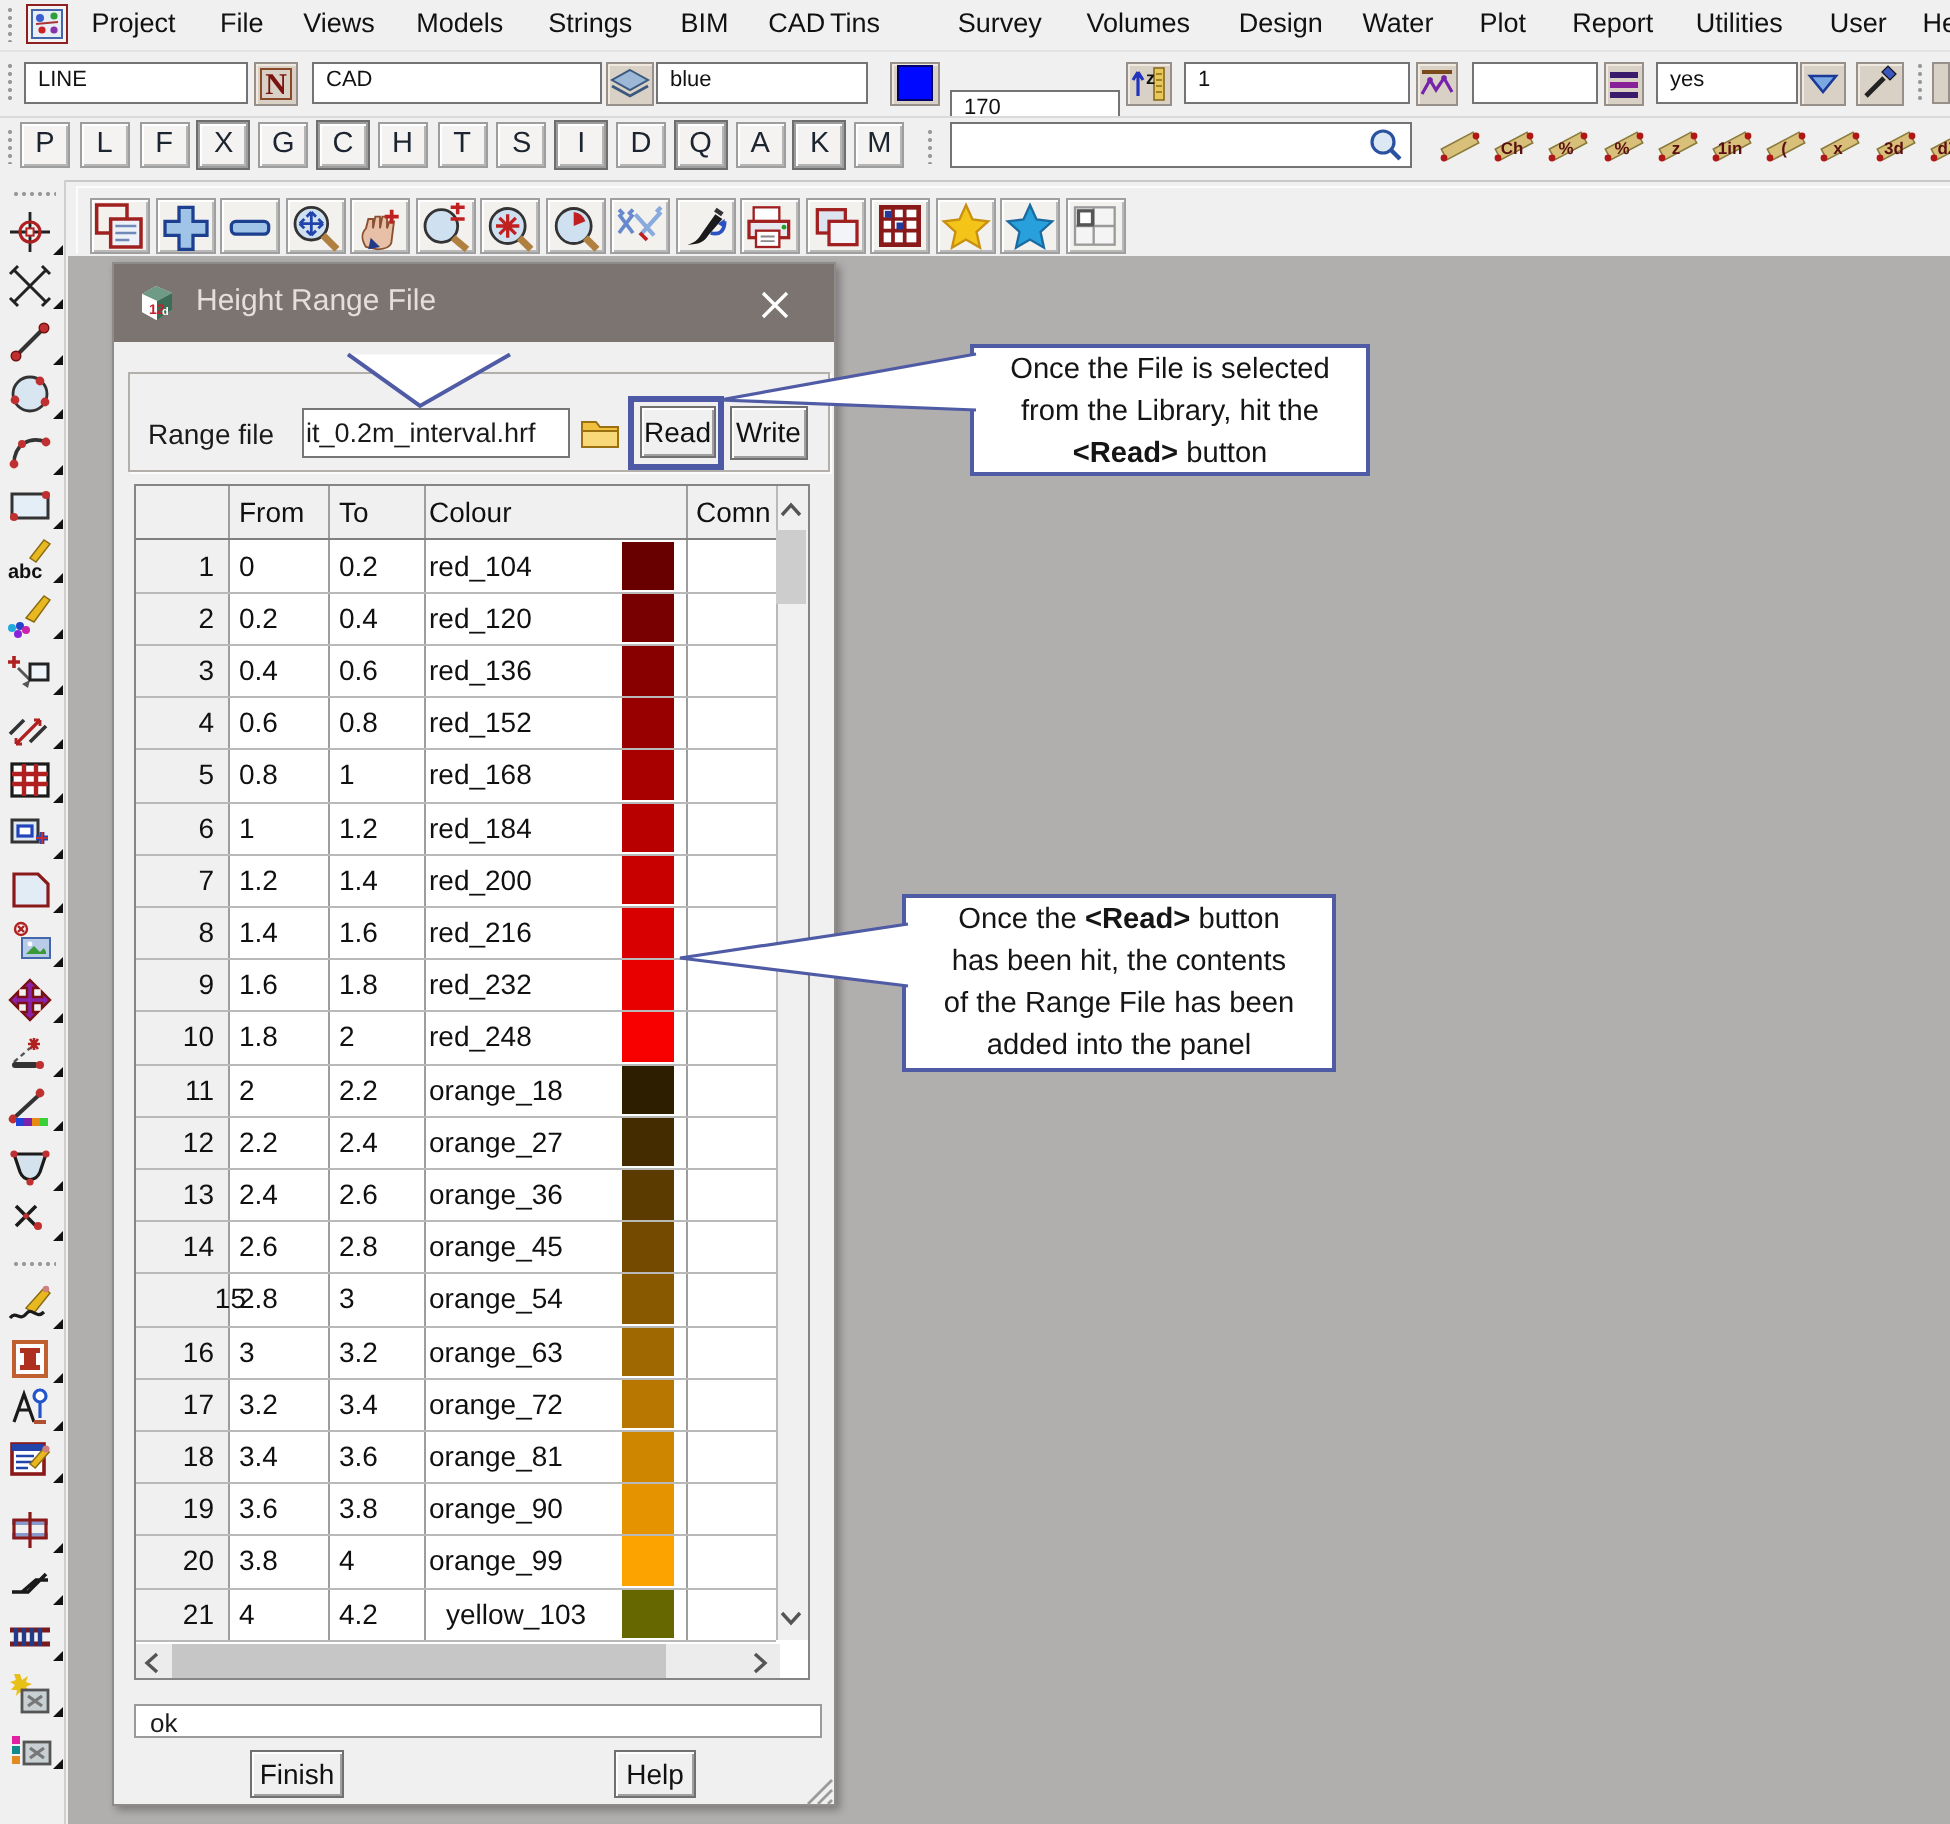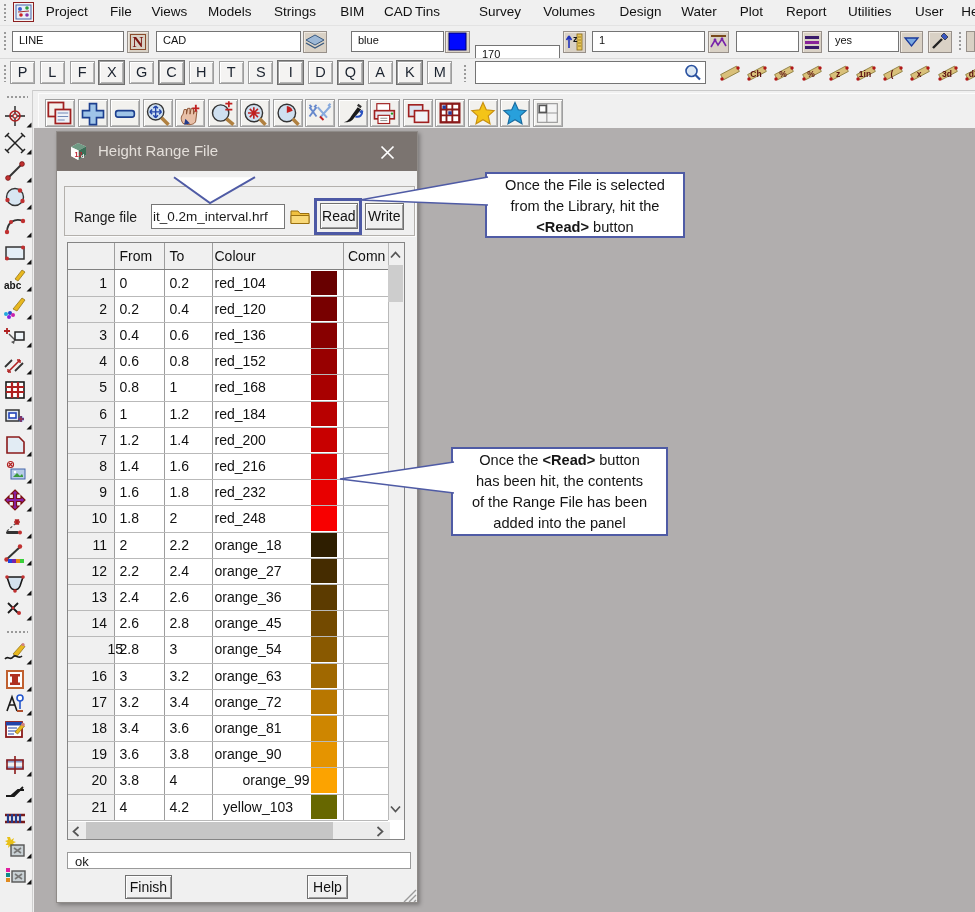--- a/index.html
+++ b/index.html
@@ -66,21 +66,21 @@
 <div class="fld" style="left:12px;top:31px;width:112px;">LINE</div>
 <div class="tbtn" style="left:127px;top:31px;width:22px;"><svg width="20" height="20" viewBox="0 0 20 20">
         <text x="10" y="15" font-family="Liberation Serif,serif" font-size="15" font-weight="bold" fill="#7b1410" text-anchor="middle">N</text>
         <rect x="2.5" y="2.5" width="15" height="15" fill="none" stroke="#8a4a2a" stroke-width="1"></rect>
       </svg></div>
 <div class="fld" style="left:156px;top:31px;width:145px;">CAD</div>
 <div class="tbtn" style="left:303px;top:31px;width:24px;"><svg width="22" height="20" viewBox="0 0 22 20">
         <path d="M11,3 L20,8 L11,13 L2,8 Z" fill="#9db8d6" stroke="#39597f"></path>
         <path d="M2,11 L11,16 L20,11" fill="none" stroke="#39597f" stroke-width="1.4"></path>
       </svg></div>
-<div class="fld" style="left:351px;top:31px;width:93px;">blue</div>
+<div class="fld" style="left:328px;top:31px;width:106px;">blue</div>
 <div class="tbtn" style="left:445px;top:31px;width:25px;"><svg width="23" height="20" viewBox="0 0 23 20">
         <rect x="3" y="1" width="17" height="17" fill="#0008ff" stroke="#00006a"></rect>
       </svg></div>
 <div class="fld" style="left:475px;top:45px;width:85px;">170</div>
 <div class="tbtn" style="left:563px;top:31px;width:23px;"><svg width="21" height="20" viewBox="0 0 21 20">
         <rect x="13" y="2" width="5" height="16" fill="#e8c85a" stroke="#8a6a1a" stroke-width="0.8"></rect>
         <path d="M14 5h3M14 8h3M14 11h3M14 14h3" stroke="#8a6a1a" stroke-width="0.8"></path>
         <path d="M5,16 L5,5 M5,4 l-2.5,4 M5,4 l2.5,4" stroke="#2233bb" stroke-width="1.6" fill="none"></path>
         <text x="9" y="10" font-size="9" font-weight="bold" fill="#111">z</text>
       </svg></div>
@@ -671,21 +671,21 @@
 <div class="abs" style="left:0;top:498.1px;width:320px;height:1px;background:#b9b9b9;"></div>
 <div class="cell" style="left:0;top:503.1px;width:39px;text-align:right;">19</div>
 <div class="cell" style="left:51.5px;top:503.1px;">3.6</div>
 <div class="cell" style="left:101.5px;top:503.1px;">3.8</div>
 <div class="cell" style="left:146.5px;top:503.1px;">orange_90</div>
 <div class="abs" style="left:243px;top:499.2px;width:26px;height:24.6px;background:#e59400;"></div>
 <div class="abs" style="left:0;top:524.3px;width:320px;height:1px;background:#b9b9b9;"></div>
 <div class="cell" style="left:0;top:529.3px;width:39px;text-align:right;">20</div>
 <div class="cell" style="left:51.5px;top:529.3px;">3.8</div>
 <div class="cell" style="left:101.5px;top:529.3px;">4</div>
-<div class="cell" style="left:146.5px;top:529.3px;padding-left:28px;">orange_99</div>
+<div class="cell" style="left:146.5px;top:529.3px;">orange_99</div>
 <div class="abs" style="left:243px;top:525.4px;width:26px;height:24.6px;background:#fca300;"></div>
 <div class="abs" style="left:0;top:550.5px;width:320px;height:1px;background:#b9b9b9;"></div>
 <div class="cell" style="left:0;top:555.5px;width:39px;text-align:right;">21</div>
 <div class="cell" style="left:51.5px;top:555.5px;">4</div>
 <div class="cell" style="left:101.5px;top:555.5px;">4.2</div>
 <div class="cell" style="left:155px;top:555.5px;">yellow_103</div>
 <div class="abs" style="left:243px;top:551.6px;width:26px;height:24.6px;background:#676700;"></div>
 <div class="abs" style="left:0;top:576.7px;width:320px;height:1px;background:#b9b9b9;"></div>
 <div class="abs" style="left:320px;top:0;width:16px;height:577.2px;background:#f0f0f0;border-left:1px solid #b9b9b9;"></div>
 <svg class="abs" style="left:322px;top:8px;" width="11" height="8" viewBox="0 0 11 8">

